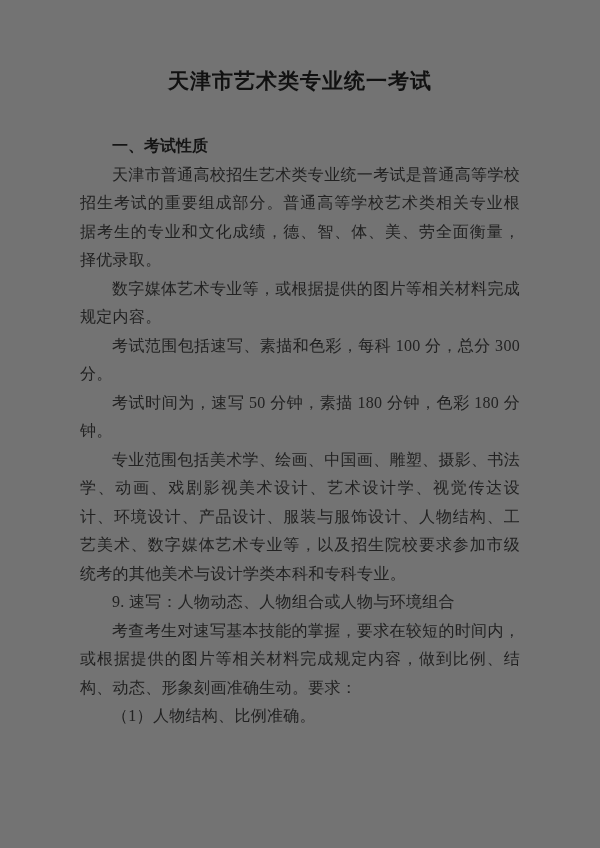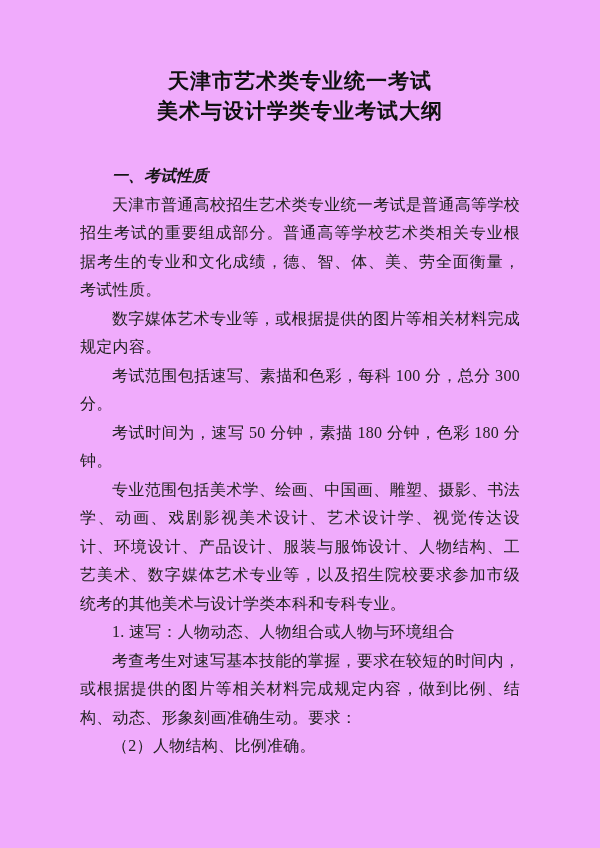--- a/index.html
+++ b/index.html
@@ -5,21 +5,21 @@
   html, body {
     margin: 0;
     padding: 0;
     background: #ffffff;
   }
   .page {
     position: relative;
     width: 600px;
     height: 848px;
     margin: 0 auto;
-    background: #f0abfc;
+    background: #737373;
     overflow: hidden;
     font-family: "Liberation Serif", "DejaVu Serif", serif;
     color: #1f1f1f;
     box-sizing: border-box;
   }
   .content {
     padding: 66px 80px 0 80px;
     box-sizing: border-box;
   }
   .title-block {
@@ -34,55 +34,53 @@
     letter-spacing: 1px;
   }
   .section-heading {
     font-family: "Liberation Sans", "DejaVu Sans", sans-serif;
     font-weight: bold;
     font-size: 16px;
     line-height: 28.5px;
     color: #151515;
     text-indent: 2em;
     margin: 0;
-    font-style: italic;
   }
   .para {
     font-size: 16px;
     line-height: 28.5px;
     text-align: justify;
     text-indent: 2em;
     margin: 0;
     color: #222222;
     letter-spacing: 0.3px;
   }
 </style>
 </head>
 <body>
 
 <div class="page">
   <div class="content">
 
     <div class="title-block">
       <div class="title-line">天津市艺术类专业统一考试</div>
-      <div class="title-line">美术与设计学类专业考试大纲</div>
     </div>
 
     <div class="section">
       <p class="section-heading">一、考试性质</p>
-      <p class="para">天津市普通高校招生艺术类专业统一考试是普通高等学校招生考试的重要组成部分。普通高等学校艺术类相关专业根据考生的专业和文化成绩，德、智、体、美、劳全面衡量，考试性质。</p>
+      <p class="para">天津市普通高校招生艺术类专业统一考试是普通高等学校招生考试的重要组成部分。普通高等学校艺术类相关专业根据考生的专业和文化成绩，德、智、体、美、劳全面衡量，择优录取。</p>
     </div>
 
     <div class="section">
       <p class="para">数字媒体艺术专业等，或根据提供的图片等相关材料完成规定内容。</p>
       <p class="para">考试范围包括速写、素描和色彩，每科 100 分，总分 300 分。</p>
       <p class="para">考试时间为，速写 50 分钟，素描 180 分钟，色彩 180 分钟。</p>
       <p class="para">专业范围包括美术学、绘画、中国画、雕塑、摄影、书法学、动画、戏剧影视美术设计、艺术设计学、视觉传达设计、环境设计、产品设计、服装与服饰设计、人物结构、工艺美术、数字媒体艺术专业等，以及招生院校要求参加市级统考的其他美术与设计学类本科和专科专业。</p>
     </div>
 
     <div class="section">
-      <p class="para">1. 速写：人物动态、人物组合或人物与环境组合</p>
+      <p class="para">9. 速写：人物动态、人物组合或人物与环境组合</p>
       <p class="para">考查考生对速写基本技能的掌握，要求在较短的时间内，或根据提供的图片等相关材料完成规定内容，做到比例、结构、动态、形象刻画准确生动。要求：</p>
-      <p class="para">（2）人物结构、比例准确。</p>
+      <p class="para">（1）人物结构、比例准确。</p>
     </div>
 
   </div>
 </div>
 
 </body></html>

